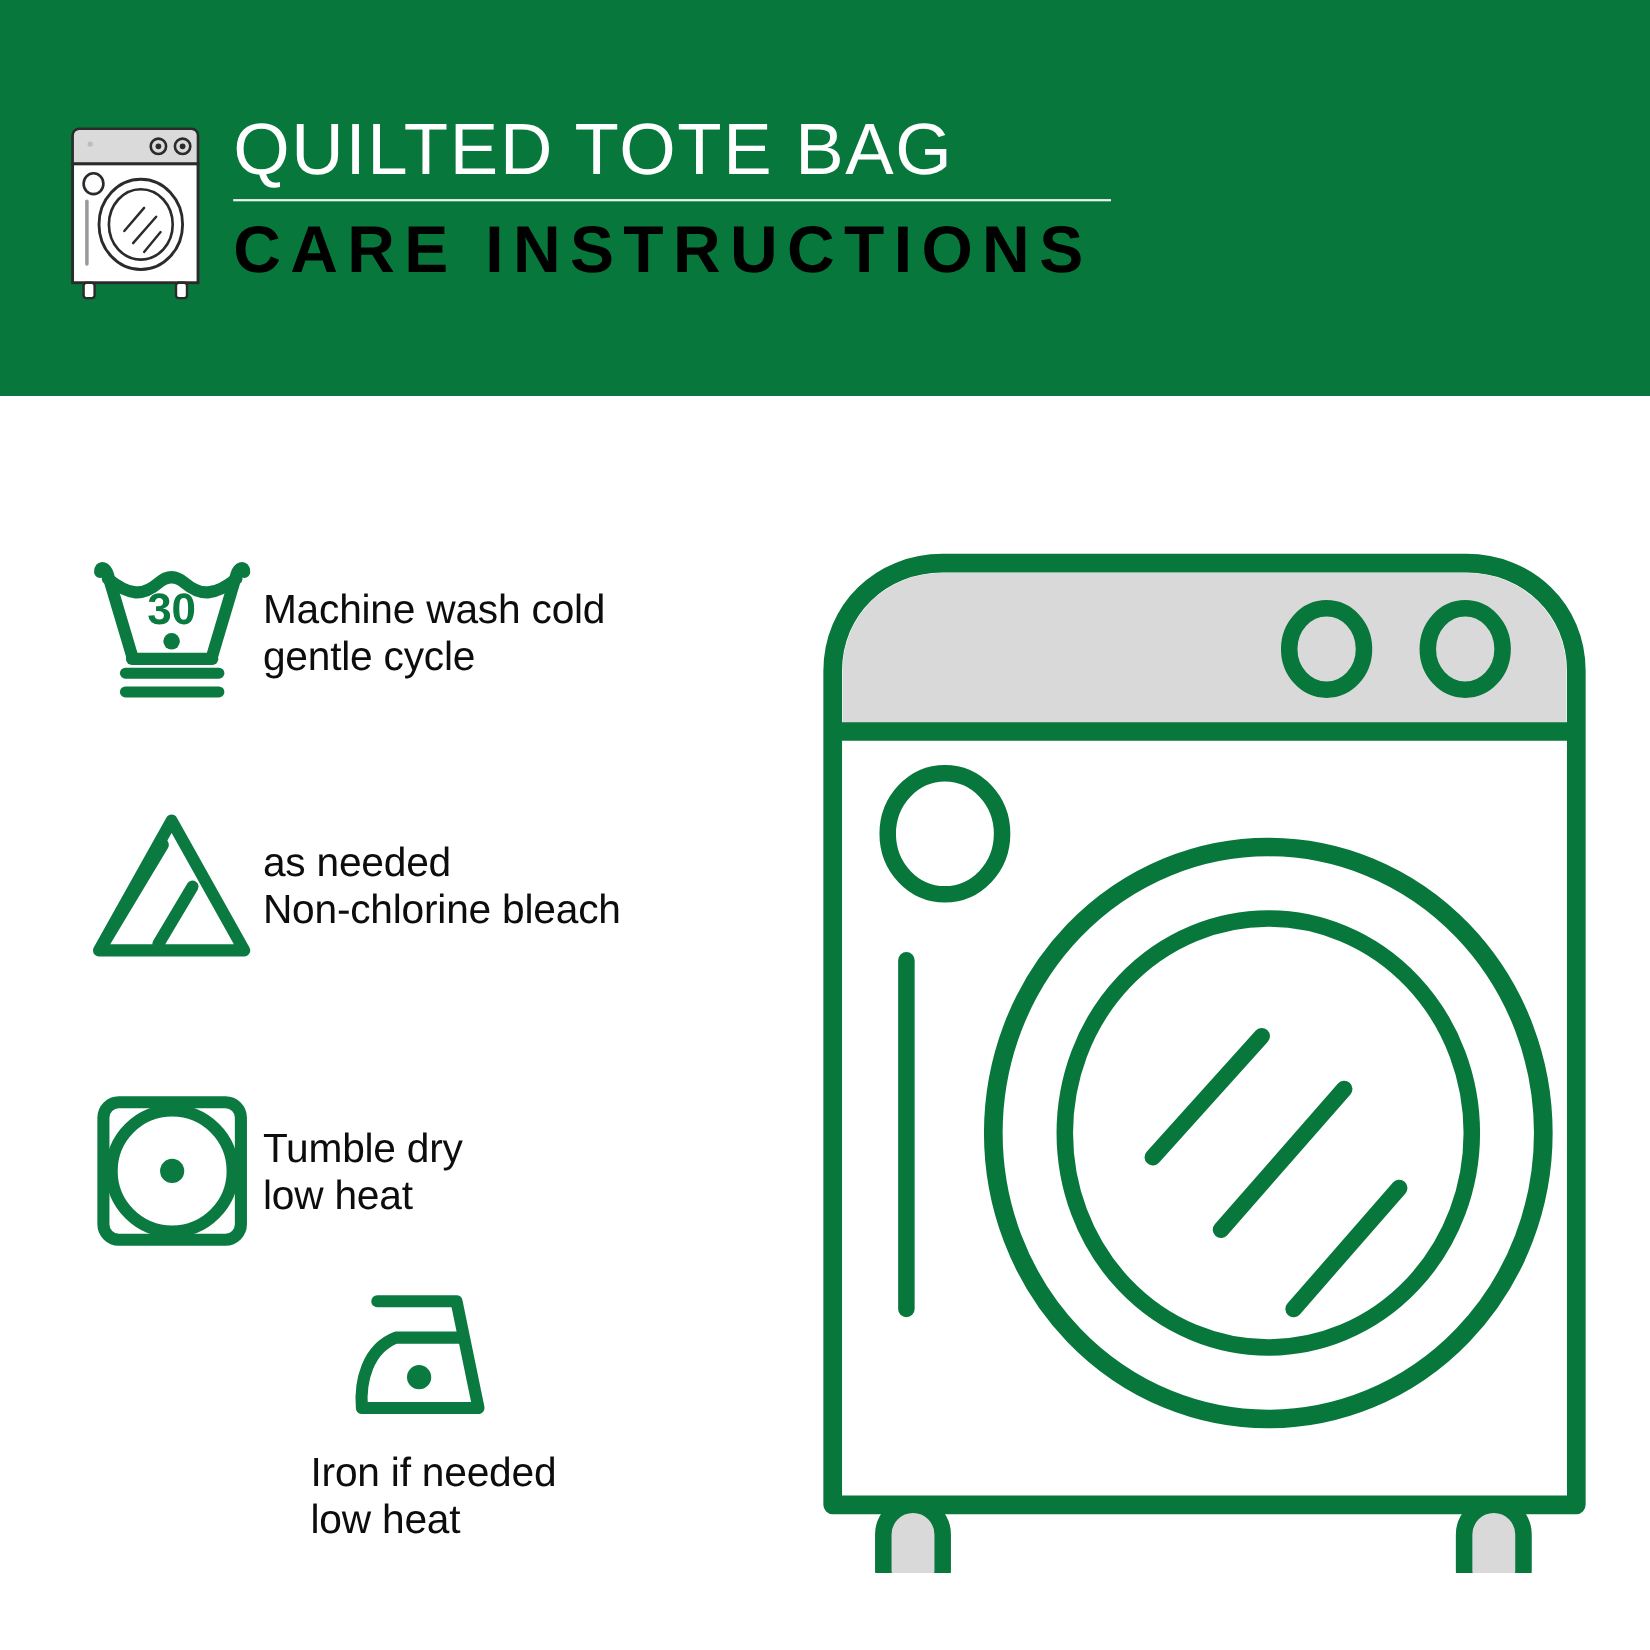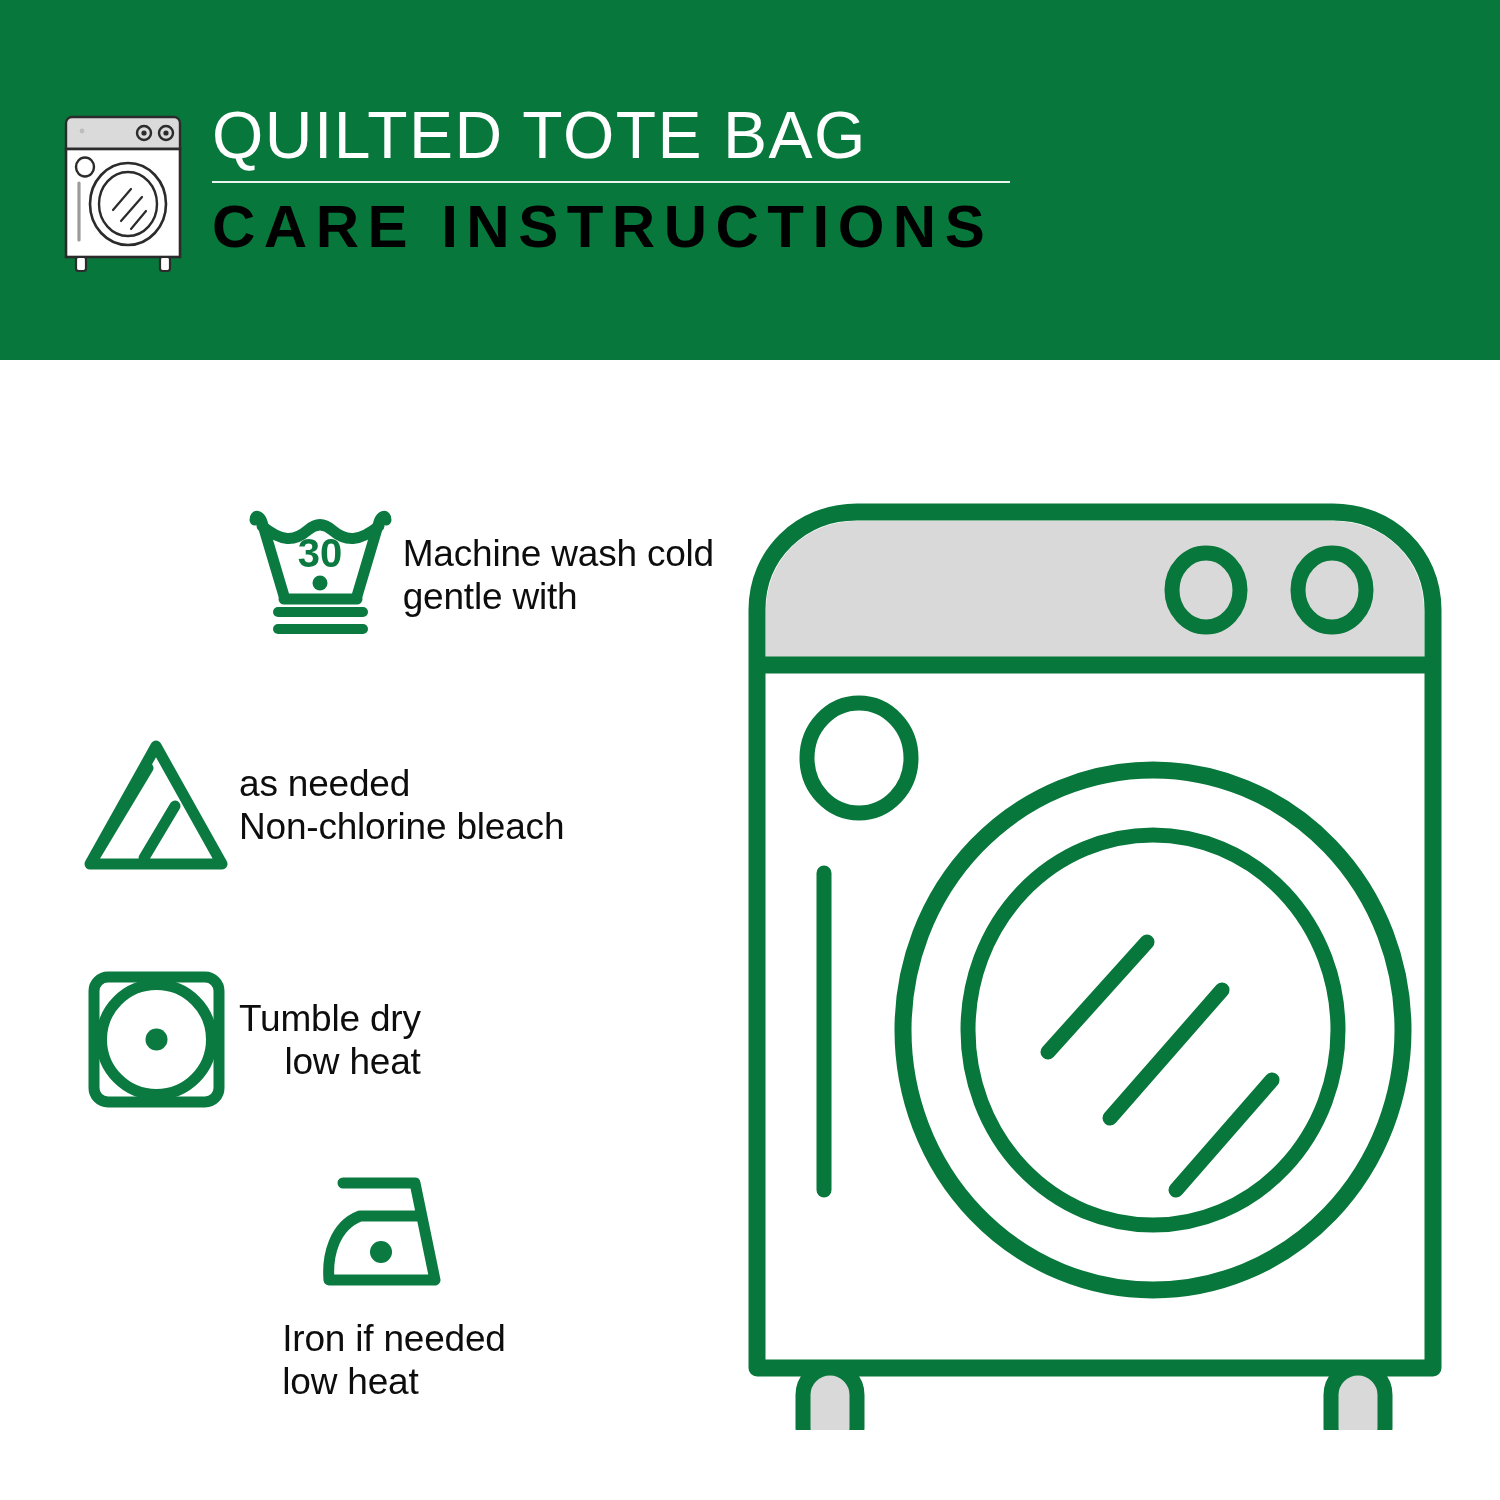--- a/index.html
+++ b/index.html
@@ -88,23 +88,23 @@
   }
 
   .care-row {
     position: absolute;
     left: 74px;
     width: 640px;
     display: flex;
     align-items: center;
   }
 
-  .care-row-0 { top: 140px; justify-content: flex-end; }
+  .care-row-0 { top: 140px; }
   .care-row-1 { top: 370px; }
-  .care-row-2 { top: 605px; text-align: right; }
+  .care-row-2 { top: 630px; }
   .care-row-3 { top: 792px; flex-direction: column; }
 
   .care-symbol {
     flex: 0 0 165px;
     width: 165px;
     height: 150px;
     display: flex;
     align-items: center;
     justify-content: flex-start;
   }
@@ -185,21 +185,21 @@
           <g fill="none" stroke="#0A7A41" stroke-width="10" stroke-linecap="round">
             <line x1="40" y1="112" x2="125" y2="112"></line>
             <line x1="40" y1="129" x2="125" y2="129"></line>
           </g>
           <text x="82" y="67" font-family="'Liberation Sans', sans-serif" font-size="40" font-weight="700" fill="#0A7A41" text-anchor="middle">30</text>
           <circle cx="82" cy="83" r="7.5" fill="#0A7A41"></circle>
         </svg>
       </div>
       <div class="care-text">
         <span class="ln">Machine wash cold</span>
-        <span class="ln">gentle with</span>
+        <span class="ln">gentle cycle</span>
       </div>
     </div>
 
     <div class="care-row care-row-1">
       <div class="care-symbol">
         <svg viewBox="0 0 165 150" width="165" height="150" aria-hidden="true">
           <g fill="none" stroke="#0A7A41" stroke-width="11" stroke-linecap="round" stroke-linejoin="round">
             <path d="M82 16 L148 134 L16 134 Z"></path>
             <line x1="74" y1="38" x2="20" y2="128"></line>
             <line x1="101" y1="76" x2="70" y2="128"></line>

